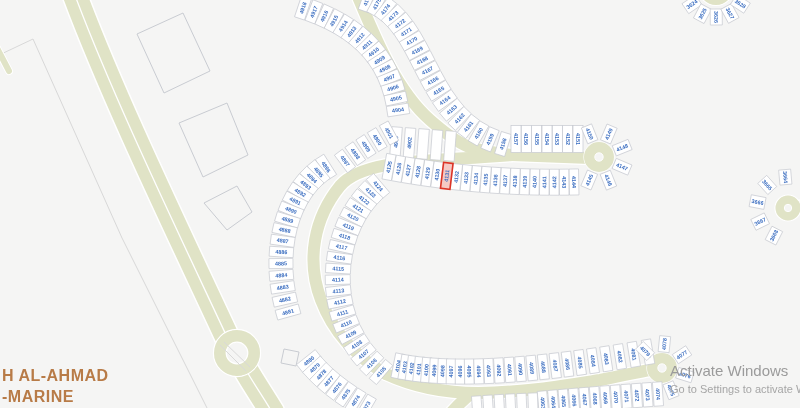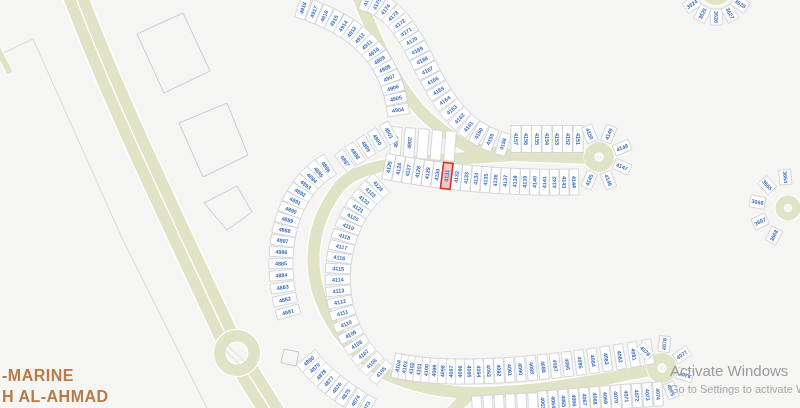--- a/index.html
+++ b/index.html
@@ -797,21 +797,21 @@
           <text class="plabel" transform="translate(773.9262945080741 235.6212022498394) rotate(-63.0)" dy="1.9">3668</text>
         </g>
         <g>
           <rect x="-4.75" y="-13" width="9.5" height="26" class="parcel parcel--selected" transform="translate(446.7728531855956 175.84210526315792) rotate(-173.1)"></rect>
           <text class="plabel" transform="translate(446.7728531855956 175.84210526315792) rotate(-83.1)" dy="1.9">4131</text>
         </g>
       </g>
   </svg>
 
   <div class="road-label">
+    <div>H AL-AHMAD</div>
     <div>-MARINE</div>
-    <div>H AL-AHMAD</div>
   </div>
 
   <div class="watermark">
     <div class="w1">Activate Windows</div>
     <div class="w2">Go to Settings to activate W</div>
   </div>
 </div>
 
 </body></html>

